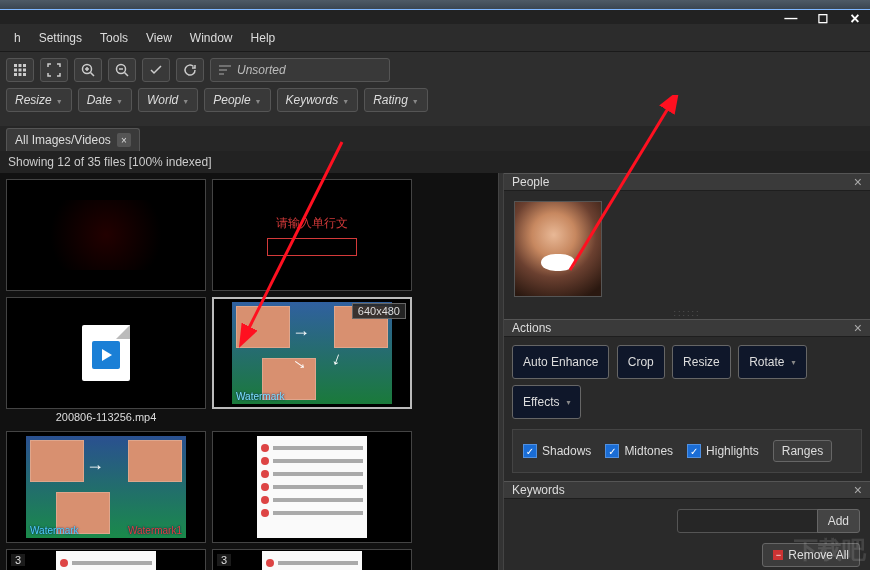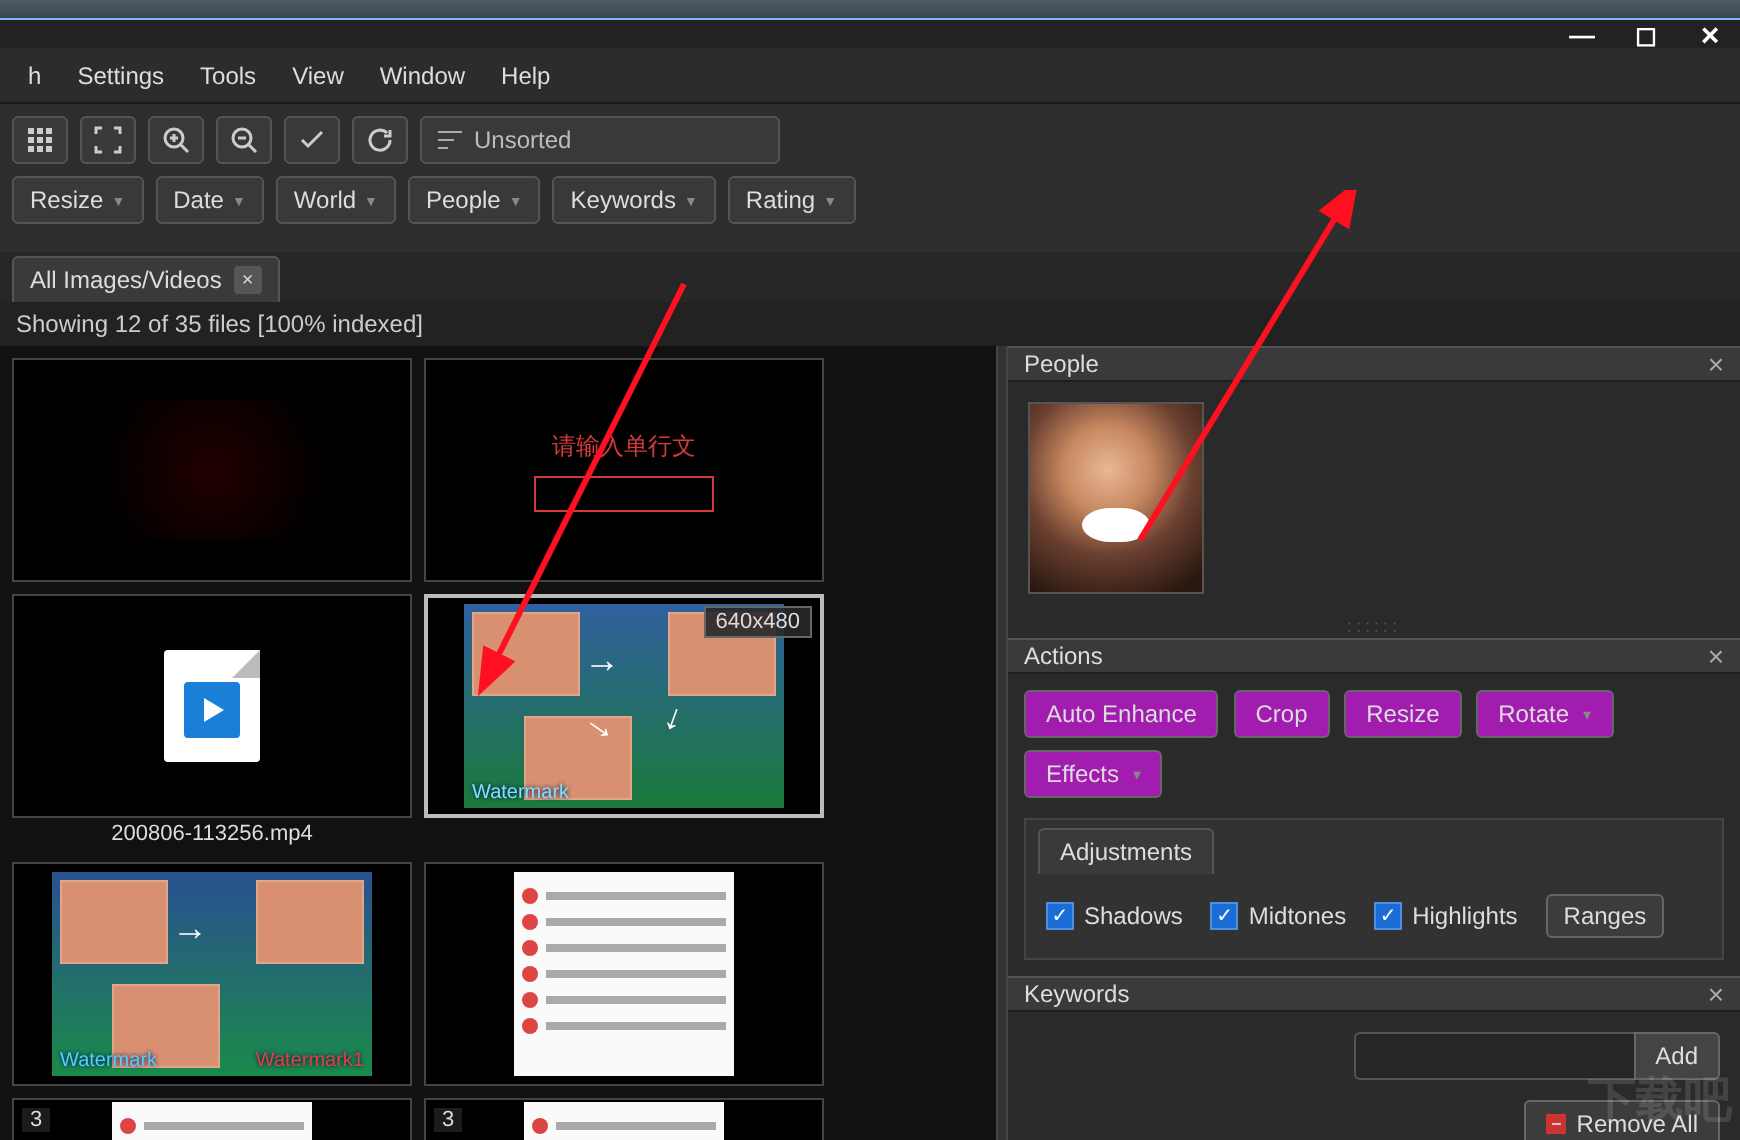--- a/index.html
+++ b/index.html
@@ -8,21 +8,21 @@
     background: #222; color: #ddd;
     font-family: "Segoe UI", Tahoma, sans-serif;
     font-size: 12px; overflow: hidden; position: relative;
   }
   .top-edge { height: 10px; background: linear-gradient(#4e5a66,#3a4550); border-bottom:1px solid #7fb7ff; }
   .window-controls { position:absolute; top:12px; right:6px; display:flex; gap:14px; }
   .window-controls div { width:18px; height:14px; color:#fff; font-weight:bold; display:flex; align-items:center; justify-content:center; cursor:default;}
   .menu-bar { height:28px; background:#2c2c2c; display:flex; align-items:center; padding:0 6px; gap:2px; border-bottom:1px solid #1a1a1a; position:relative; top:14px;}
   .menu-item { padding:4px 8px; color:#ddd; }
   .toolbar { background:#2e2e2e; padding:6px 6px 8px 6px; margin-top:14px;}
-  .tool-row { display:flex; gap:6px; margin-bottom:6px; flex-wrap:wrap; align-items:flex-end;}
+  .tool-row { display:flex; gap:6px; margin-bottom:6px; flex-wrap:wrap; align-items:flex-end;font-style:italic;}
   .icon-btn { width:28px; height:24px; background:#393939; border:1px solid #555; border-radius:3px; display:flex; align-items:center; justify-content:center; color:#ccc;}
   .sort-box { height:24px; background:#393939; border:1px solid #555; border-radius:3px; display:flex; align-items:center; padding:0 8px; gap:6px; min-width:180px; color:#bbb;}
   .filter-btn { height:24px; background:#393939; border:1px solid #555; border-radius:3px; padding:0 8px; display:flex; align-items:center; gap:4px; color:#ddd;}
   .dropdown-arrow { font-size:7px; color:#888; margin-top:2px;}
   .tab-row { background:#262626; padding:2px 6px 0 6px; display:flex; margin-top:0px;}
   .tab { background:#3a3a3a; border:1px solid #555; border-bottom:none; border-radius:3px 3px 0 0; padding:4px 8px; display:flex; align-items:center; gap:6px;}
   .tab-close { width:14px; height:14px; background:#555; border-radius:2px; display:flex; align-items:center; justify-content:center; font-size:10px;}
   .status-line { padding:4px 8px; color:#ccc; background:#222;}
   .main { display:flex; height:calc(570px - 10px - 14px - 28px - 68px - 24px - 22px); }
   .thumbs-pane { width:498px; background:#111; padding:6px; overflow:hidden;}
@@ -34,21 +34,21 @@
   .dim-badge { position:absolute; top:4px; right:4px; background:rgba(40,40,40,.9); border:1px solid #666; padding:1px 5px; font-size:11px; color:#ddd;}
   .divider-v { width:6px; background:#333; border-left:1px solid #444; border-right:1px solid #444;}
   .side-pane { flex:1; background:#2a2a2a; display:flex; flex-direction:column;}
   .panel-header { height:26px; background:#3a3a3a; border-top:1px solid #555; border-bottom:1px solid #1e1e1e; display:flex; align-items:center; justify-content:space-between; padding:0 8px; color:#ddd;}
   .panel-close { color:#aaa; font-size:14px;}
   .people-body { padding:10px; display:flex; gap:8px; }
   .face-thumb { width:88px; height:96px; border:1px solid #555; background:radial-gradient(circle at 45% 35%, #e8b896 0%, #c78860 28%, #6b4030 55%, #2a1810 90%); position:relative;}
   .face-thumb::after{content:"";position:absolute;left:30%;top:55%;width:40%;height:18%;background:#fff;border-radius:50%/60%;}
   .grip { text-align:center; color:#555; letter-spacing:2px; font-size:9px; padding:1px 0;}
   .actions-body { padding:8px; }
-  .act-btn { height:24px; background:#a21caf; border:1px solid #666; border-radius:3px; padding:0 10px; display:inline-flex; align-items:center; gap:4px; margin:0 4px 6px 0; color:#ddd;}
+  .act-btn { height:34px; background:#0f172a; border:1px solid #666; border-radius:3px; padding:0 10px; display:inline-flex; align-items:center; gap:4px; margin:0 4px 6px 0; color:#ddd;}
   .act-btn.dd::after{content:"▾"; font-size:8px; color:#888; margin-left:3px;}
   .sub-section { background:#323232; border:1px solid #444; margin:4px 0 0 0; }
   .sub-tab { display:inline-block; background:#3a3a3a; border:1px solid #555; border-bottom:none; border-radius:3px 3px 0 0; padding:4px 10px; margin-left:6px; margin-top:4px;}
   .adj-row { display:flex; gap:14px; padding:10px; align-items:center;}
   .chk { display:flex; align-items:center; gap:5px;}
   .chk-box { width:14px; height:14px; background:#1a6dd6; border:1px solid #5090e0; display:flex; align-items:center; justify-content:center; color:#fff; font-size:10px;}
   .ranges-btn{height:22px;background:#3c3c3c;border:1px solid #666;border-radius:3px;padding:0 8px;display:flex;align-items:center;}
   .kw-body { padding:10px; display:flex; gap:10px; align-items:flex-end;flex-direction:column;}
   .kw-input { width:150px; height:24px; background:#262626; border:1px solid #555; border-radius:3px;}
   .kw-add { height:24px; background:#444; border:1px solid #666; border-radius:0 3px 3px 0; padding:0 10px; margin-left:-10px; display:flex; align-items:center;}
@@ -303,21 +303,20 @@
       <span class="panel-close">×</span>
     </div>
     <div class="actions-body">
       <span class="act-btn">Auto Enhance</span>
       <span class="act-btn">Crop</span>
       <span class="act-btn">Resize</span>
       <span class="act-btn dd">Rotate</span>
       <br>
       <span class="act-btn dd">Effects</span>
       <div class="sub-section">
-        <div class="sub-tab">Adjustments</div>
         <div class="adj-row">
           <div class="chk">
               <div class="chk-box">✓</div>
               <span>Shadows</span>
             </div>
           <div class="chk">
               <div class="chk-box">✓</div>
               <span>Midtones</span>
             </div>
           <div class="chk">

